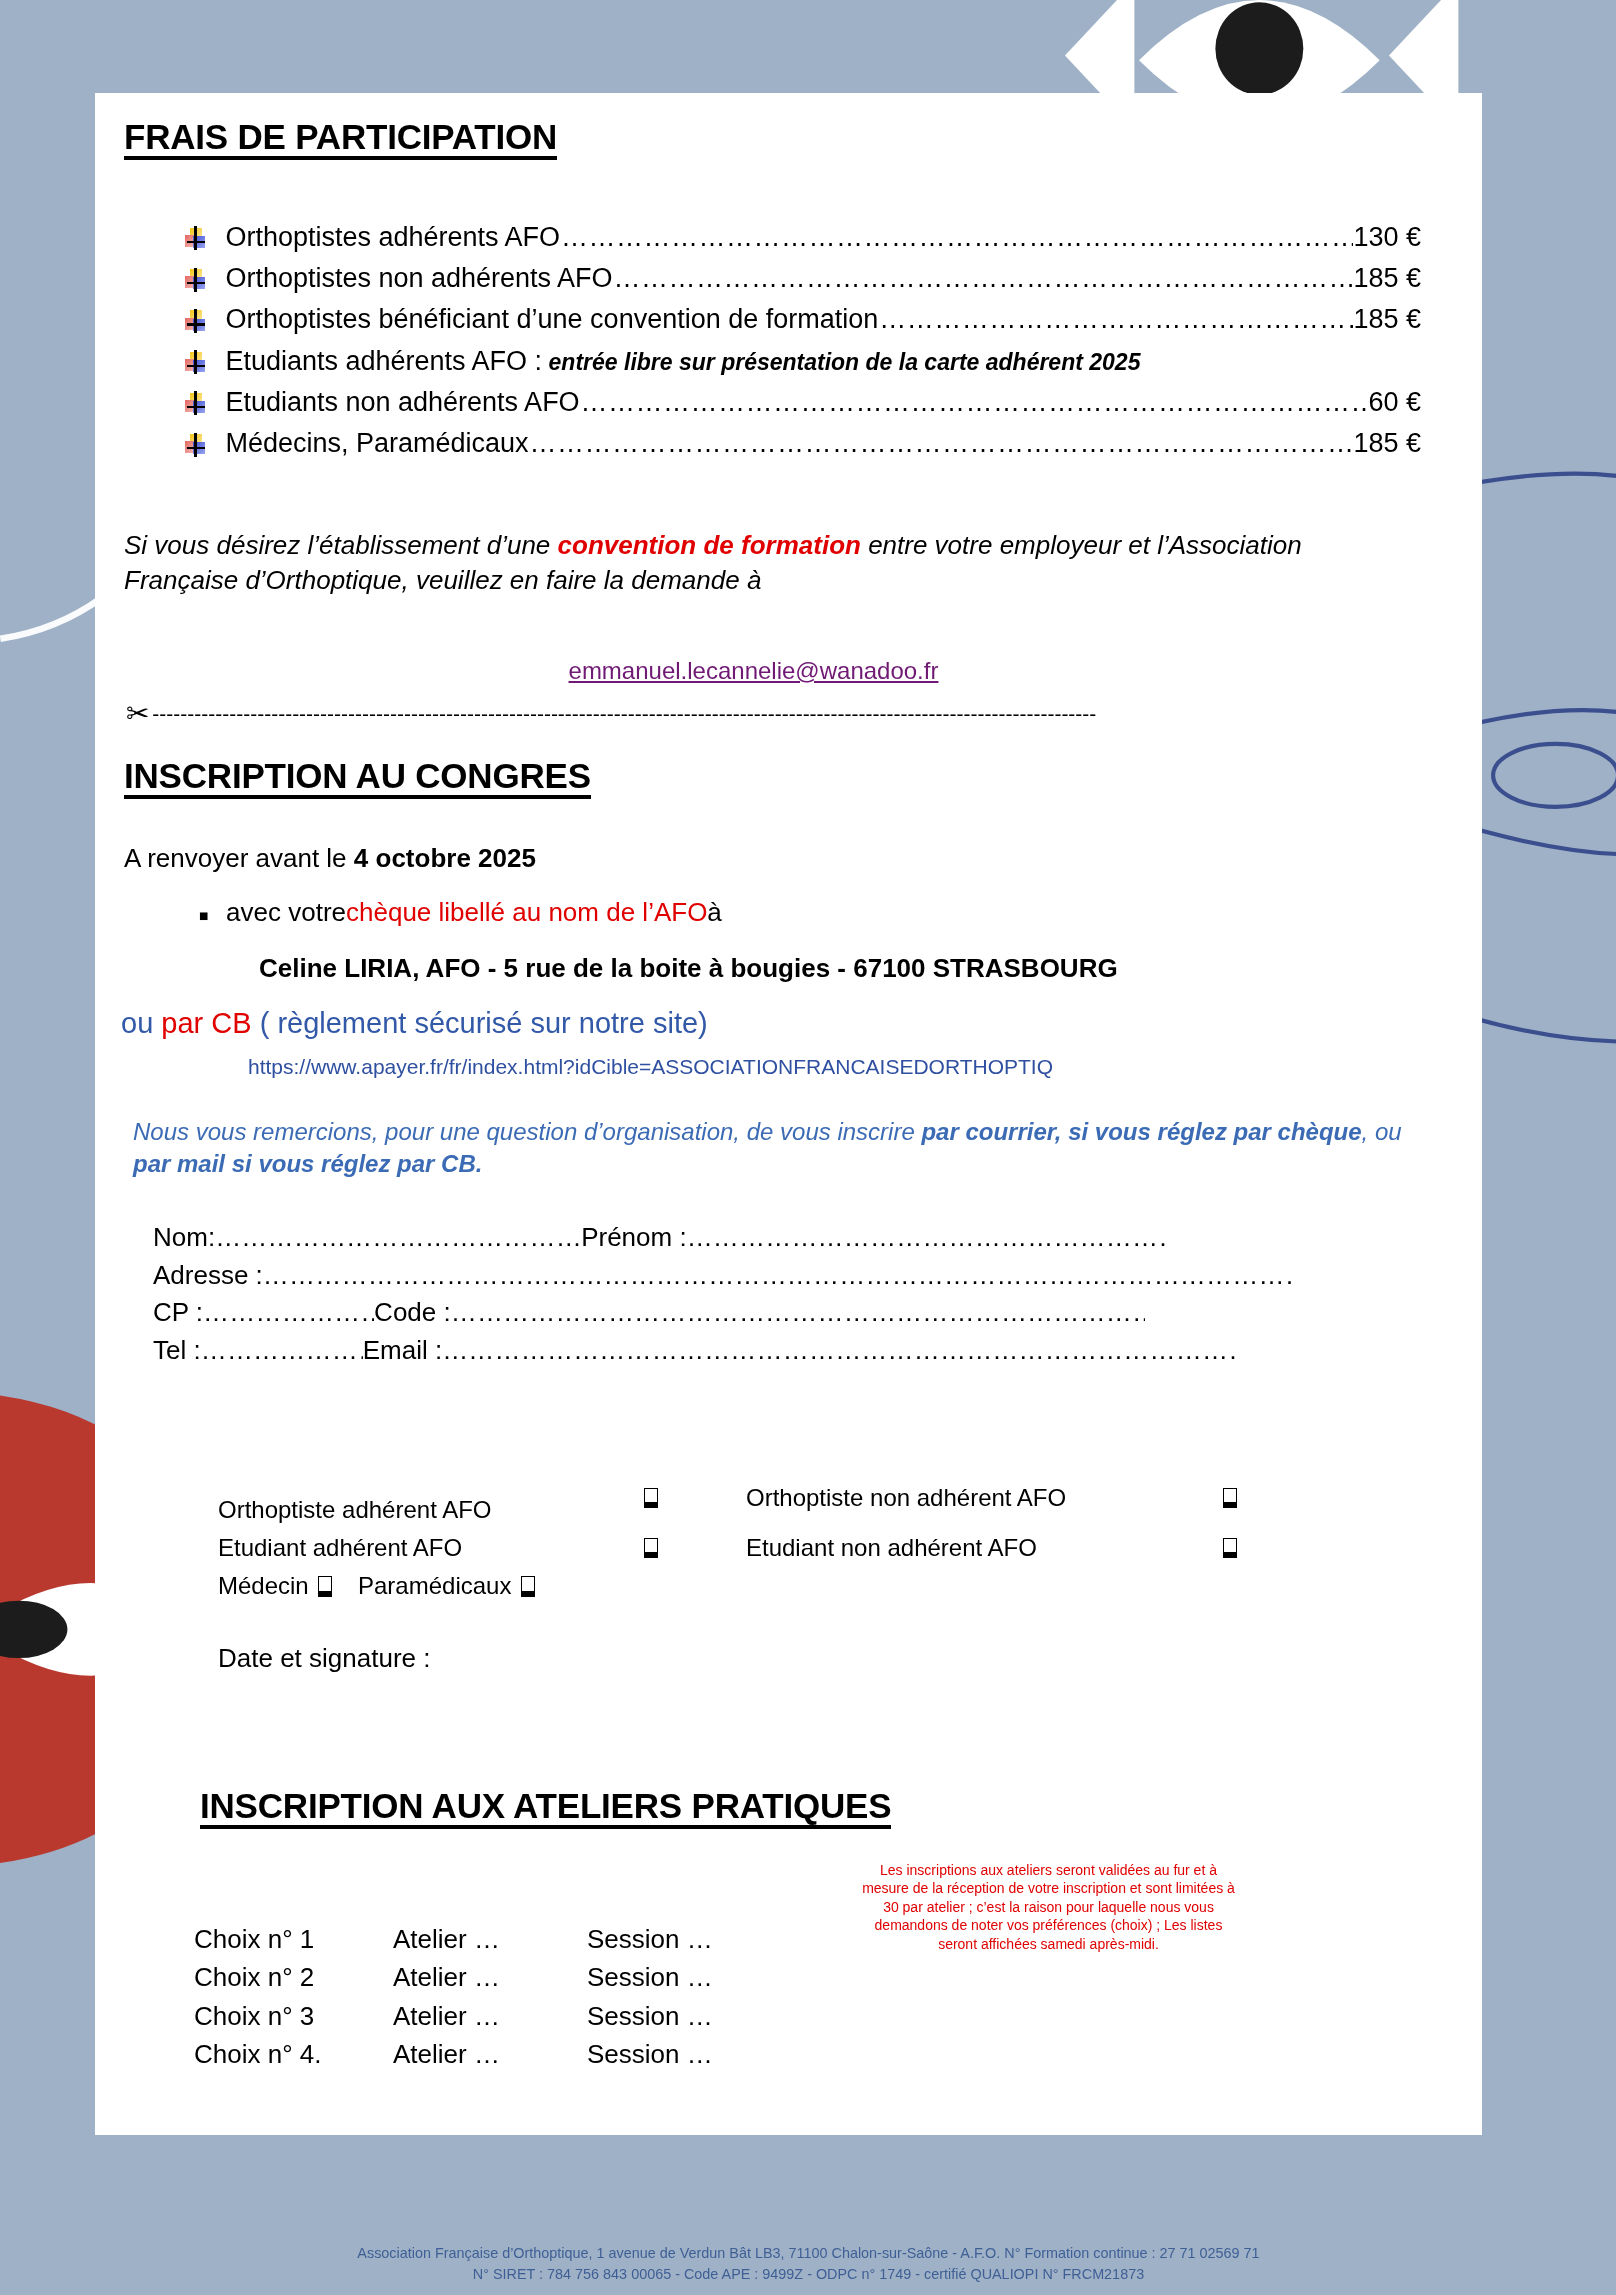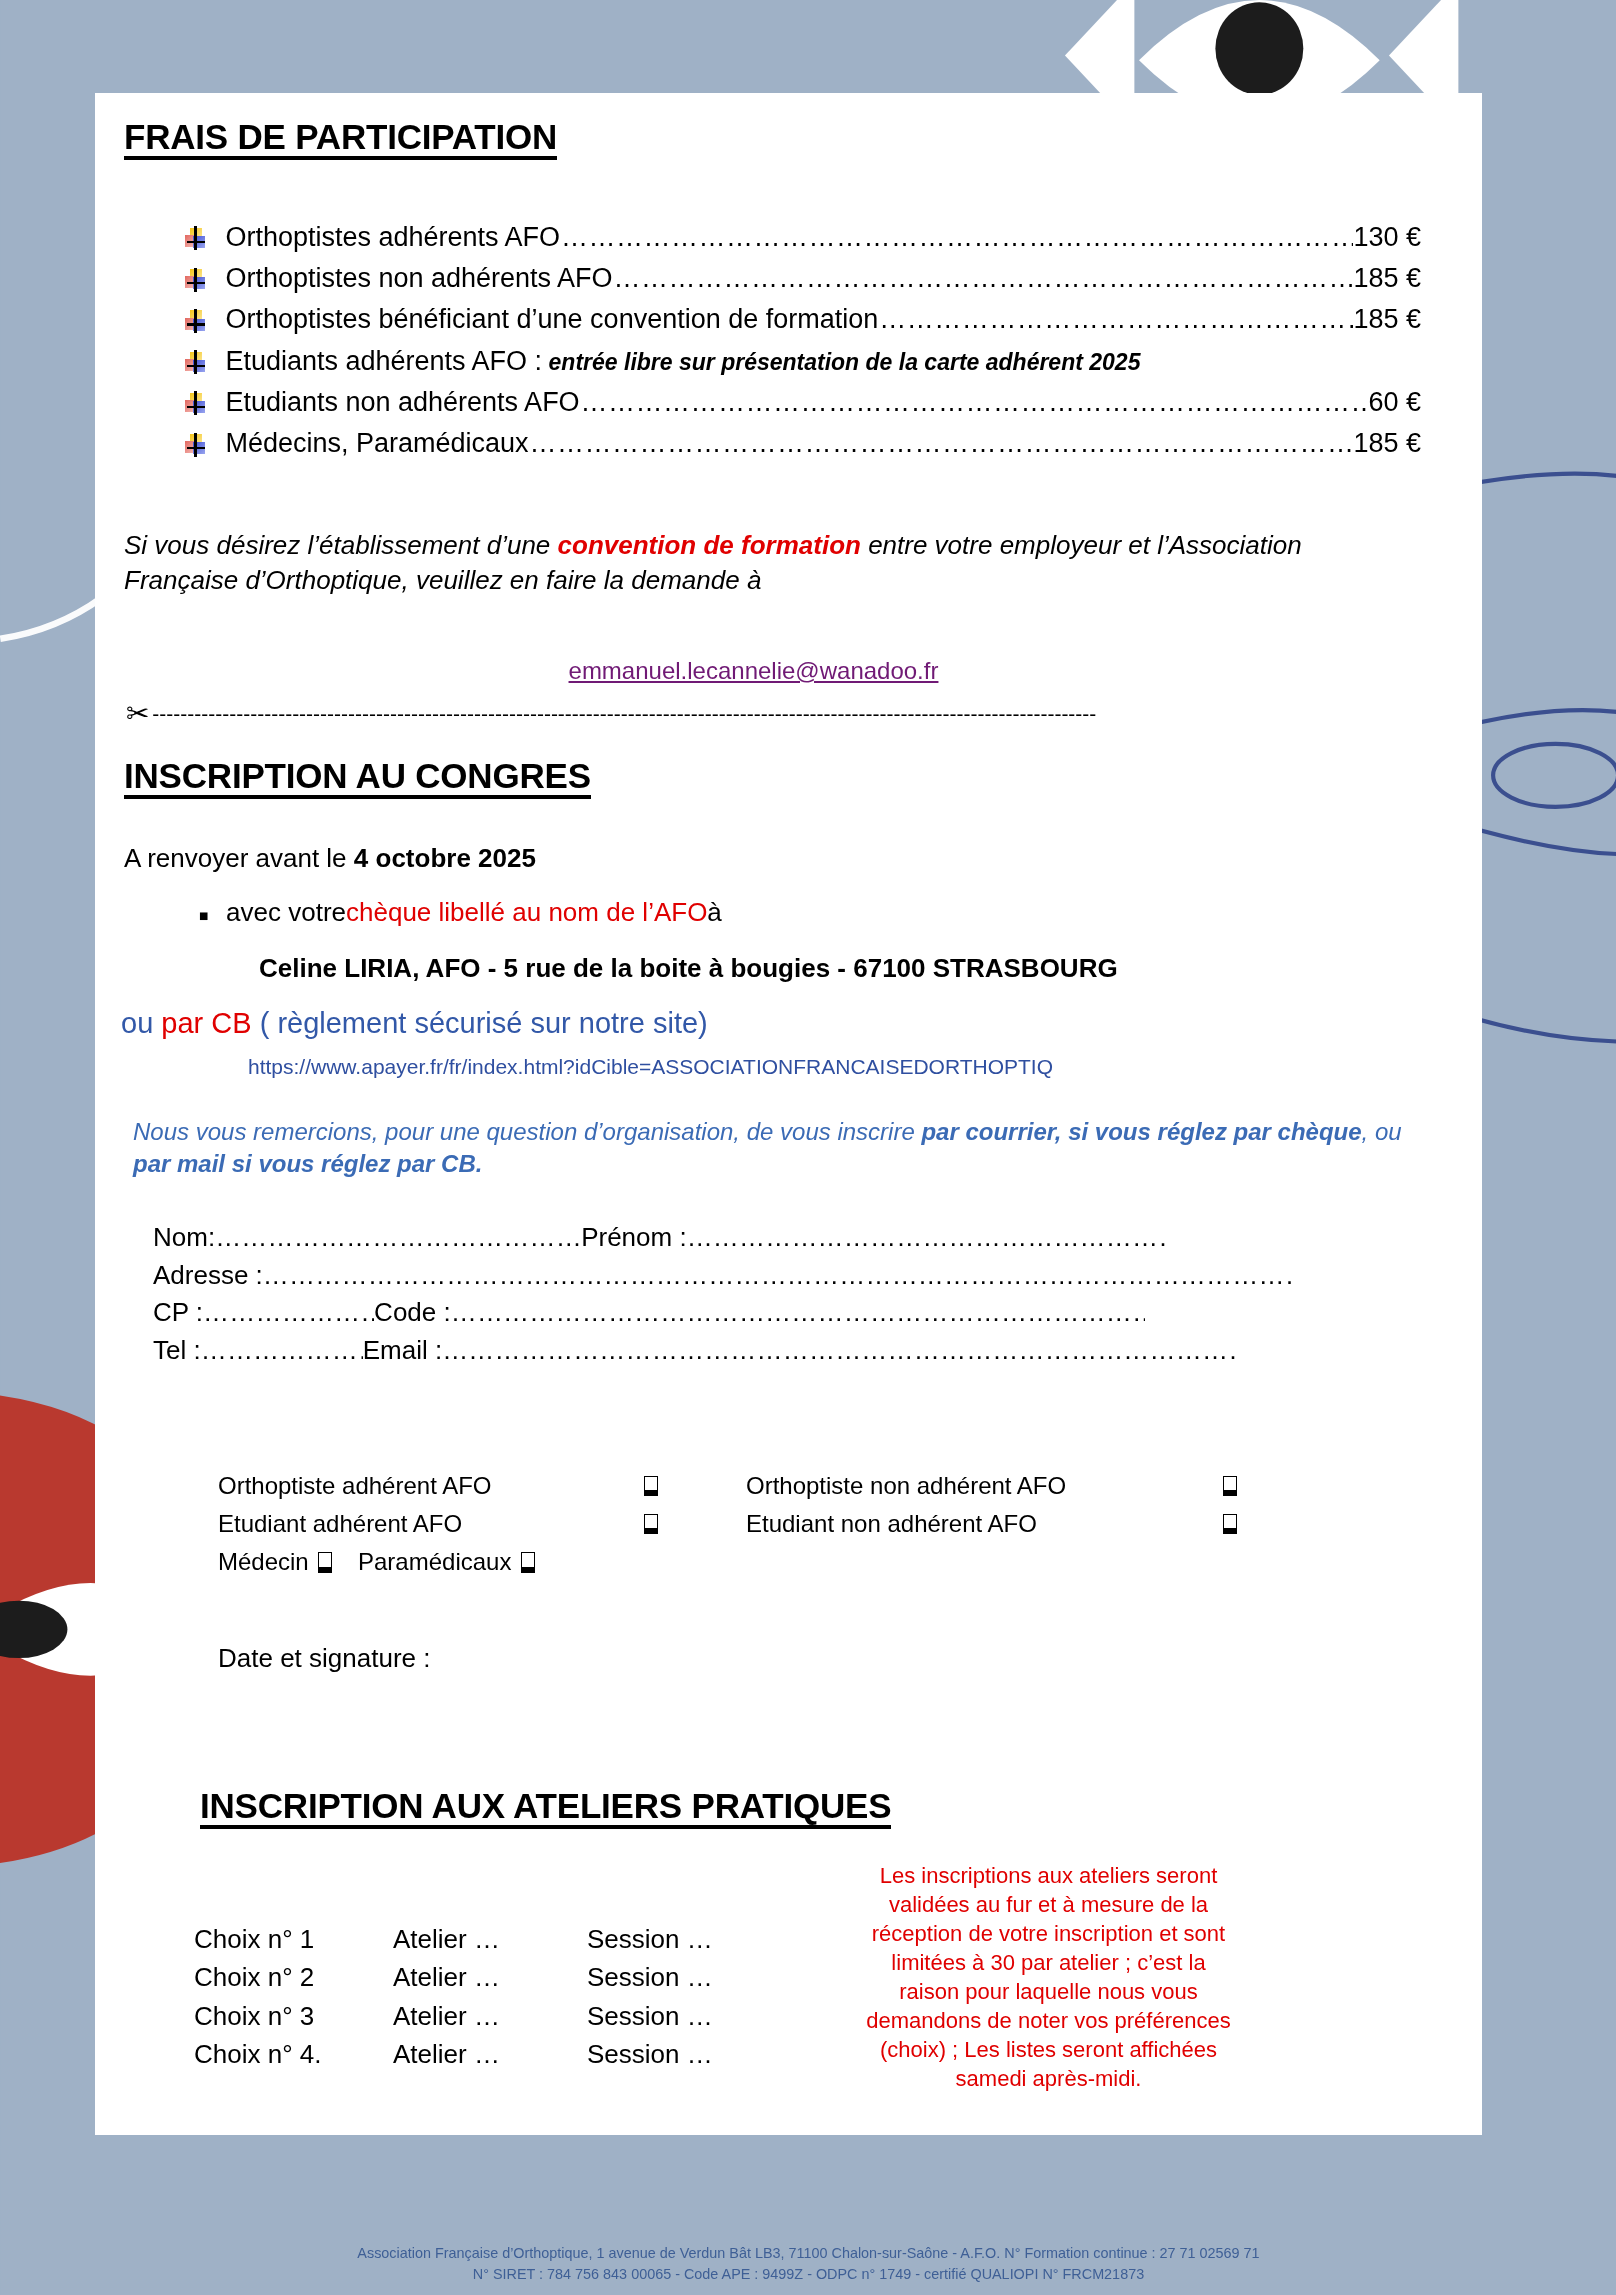--- a/index.html
+++ b/index.html
@@ -89,21 +89,21 @@
   }
 
   .sig{font-size:26px;color:#000;}
 
   .choix-table{font-size:26px;color:#000;}
   .choix-row{display:flex;margin-bottom:7.4px;}
   .choix-row span:nth-child(1){width:199px;}
   .choix-row span:nth-child(2){width:194px;}
 
   .warn{
-    color:#e00000;font-size:22px;line-height:1.32;text-align:center;
+    color:#e00000;font-size:14px;line-height:1.32;text-align:center;
   }
 
   .footer{
     position:absolute;left:0;right:0;bottom:10.2px;
     text-align:center;color:#3e5f96;font-size:14.4px;line-height:1.45;
     z-index:5;
   }
 </style>
 </head>
 <body>
@@ -282,21 +282,21 @@
       <span class="lead">Tel :</span>
       <span class="fdots" style="width:162px;">…………………</span>
       <span class="lead">Email :</span>
       <span class="fdots" style="width:796px;">………………………………………………………………………………………………………………………</span>
     </div>
   </div>
 
   <div class="cbx-table" style="position:absolute;left:218px;top:1472px;width:1111px;">
     <div class="cbx-row">
       <div class="cbx-cell" style="width:528px;">
-        <span class="cbx-label" style="width:417px;display:inline-block;">Orthoptiste adhérent AFO</span>
+        <span class="cbx-label" style="width:417px;display:inline-block;margin-top:24px;">Orthoptiste adhérent AFO</span>
         <span class="cbx"></span>
       </div>
       <div class="cbx-cell">
         <span class="cbx-label" style="width:468px;display:inline-block;">Orthoptiste non adhérent AFO</span>
         <span class="cbx"></span>
       </div>
     </div>
     <div class="cbx-row">
       <div class="cbx-cell" style="width:528px;">
         <span class="cbx-label" style="width:417px;display:inline-block;">Etudiant adhérent AFO</span>

